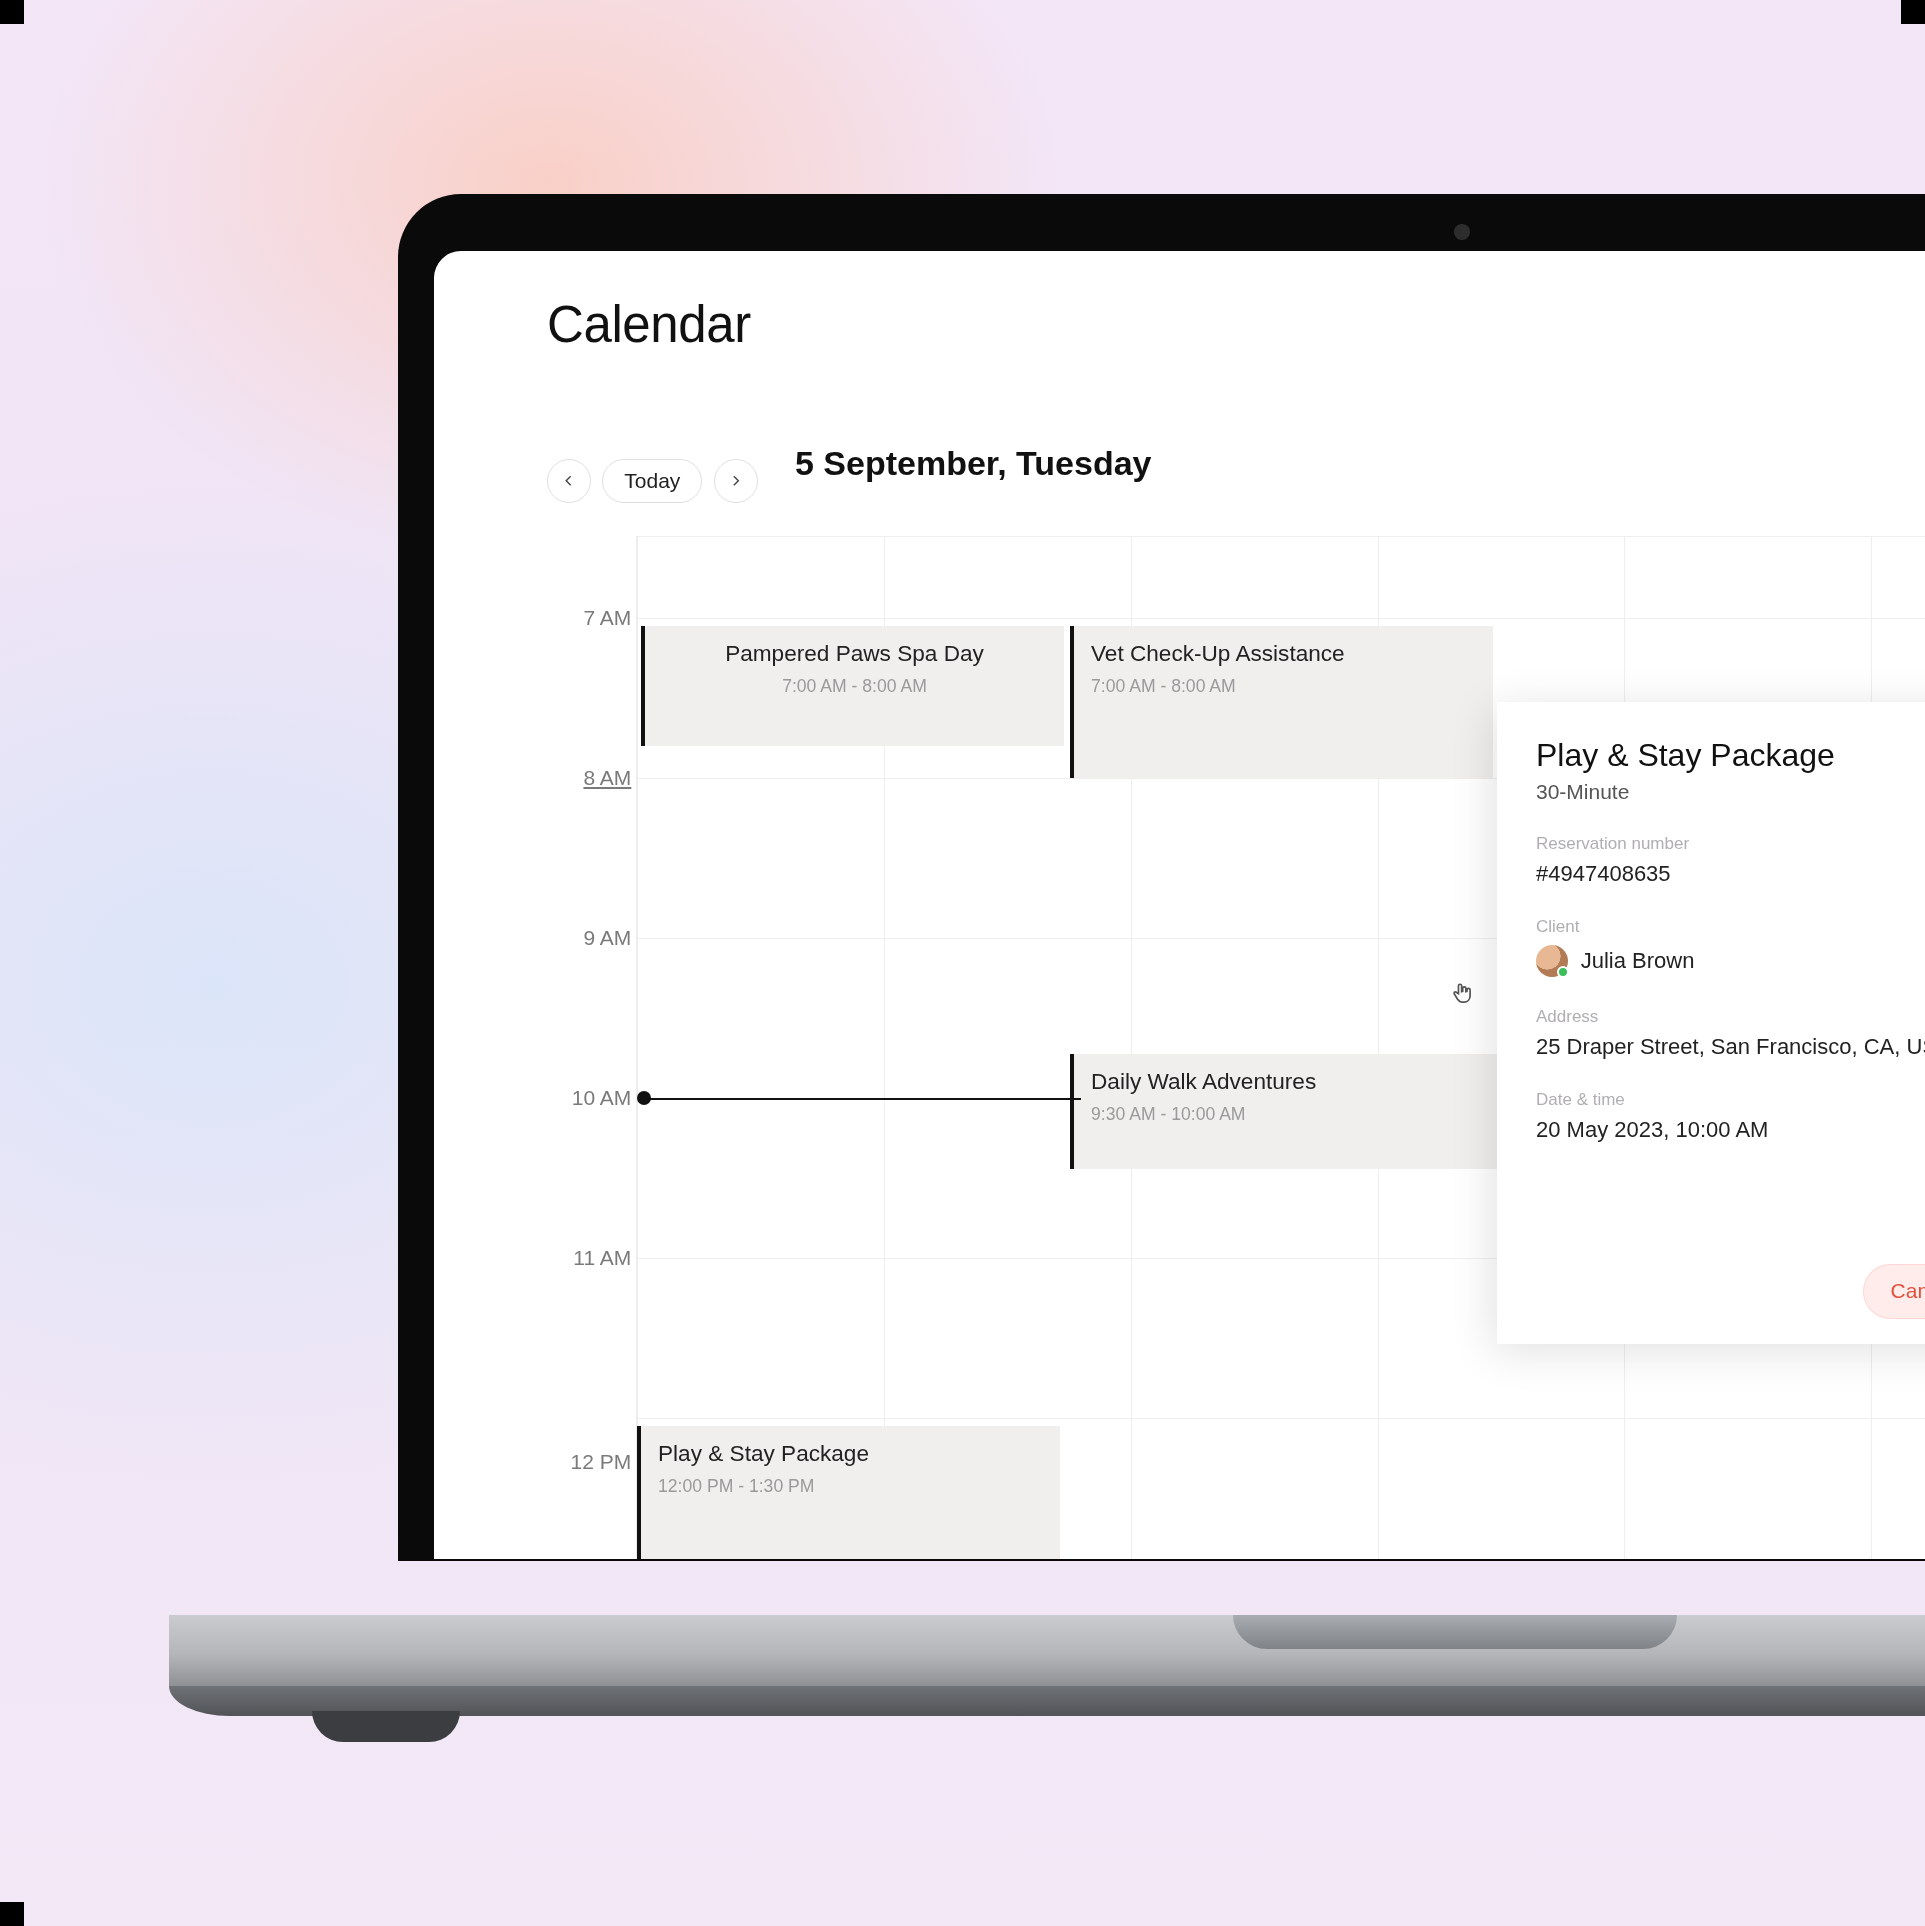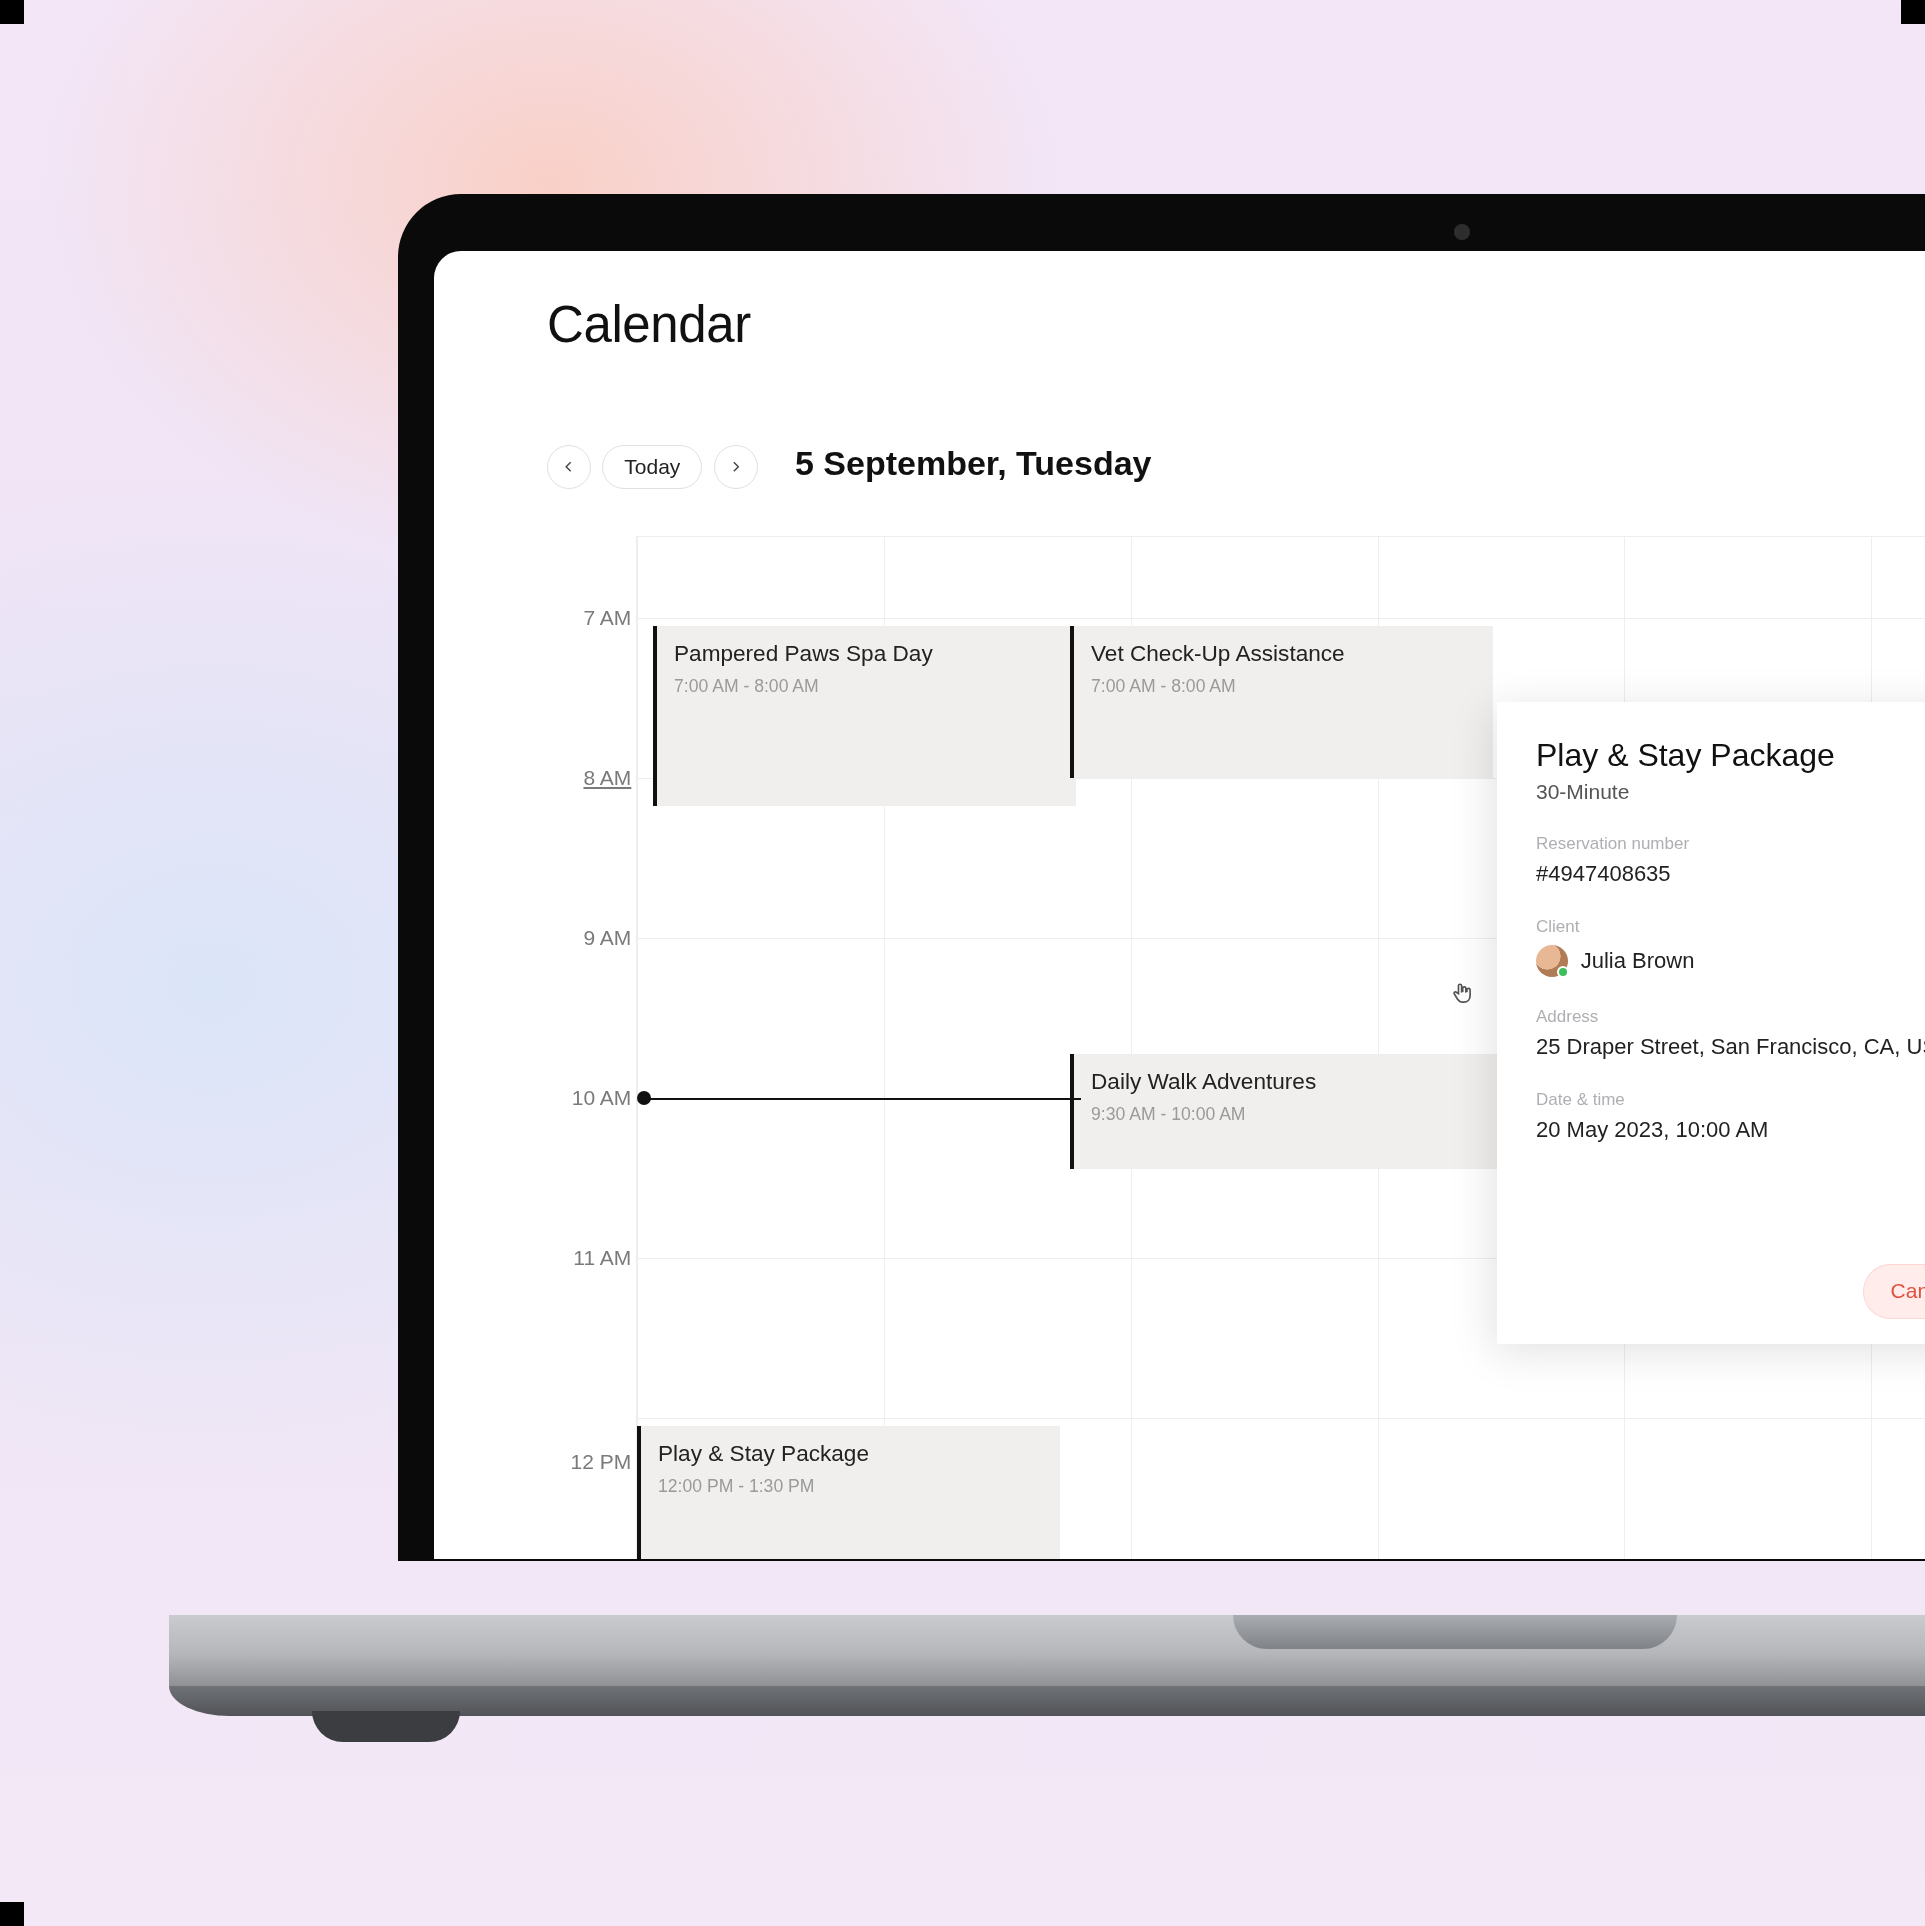--- a/index.html
+++ b/index.html
@@ -94,21 +94,21 @@
     top: 44px;
     font-size: 51px;
     font-weight: 500;
     letter-spacing: -0.4px;
     color: #111;
     text-align: center;
   }
   .date-nav {
     position: absolute;
     left: 113px;
-    top: 194px;
+    top: 208px;
     display: flex;
     align-items: center;
     gap: 11.3px;
   }
   .circle-btn, .pill-btn {
     border: 1.1px solid #e2dfe4;
     background: #fff;
     color: #222;
     display: flex;
     align-items: center;
@@ -300,21 +300,21 @@
         <div class="vcol" style="left:741px"></div>
         <div class="vcol" style="left:987px"></div>
         <div class="vcol" style="left:1234px"></div>
       <div class="hline" style="top: 82px;"></div>
           <div class="hline" style="top: 242px;"></div>
           <div class="hline" style="top: 402px;"></div>
           <div class="hline" style="top: 562px;"></div>
           <div class="hline" style="top: 722px;"></div>
           <div class="hline" style="top: 882px;"></div>
           <div class="hline" style="top: 0px;"></div>
-          <div class="event" style="left: 16px; width: 423px; top: 90px; height: 180px;">
+          <div class="event" style="left: 4px; width: 423px; top: 90px; height: 120px; text-align: center;">
             <div class="event-title">Pampered Paws Spa Day</div>
             <div class="event-time">7:00 AM - 8:00 AM</div>
           </div>
           <div class="event" style="left: 433px; width: 423px; top: 90px; height: 152px;">
             <div class="event-title">Vet Check-Up Assistance</div>
             <div class="event-time">7:00 AM - 8:00 AM</div>
           </div>
           <div class="event" style="left: 433px; width: 427px; top: 474px; height: 115px; margin-top: 44px;">
             <div class="event-title">Daily Walk Adventures</div>
             <div class="event-time">9:30 AM - 10:00 AM</div>

